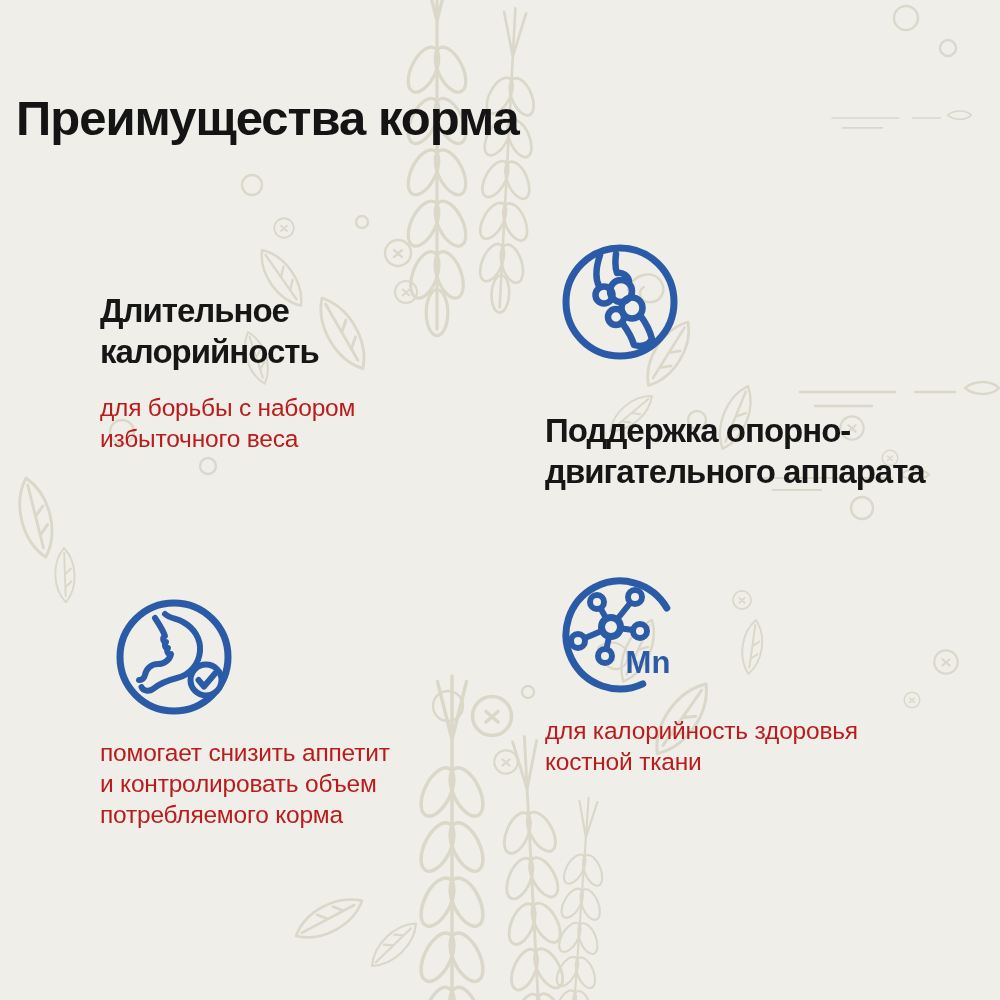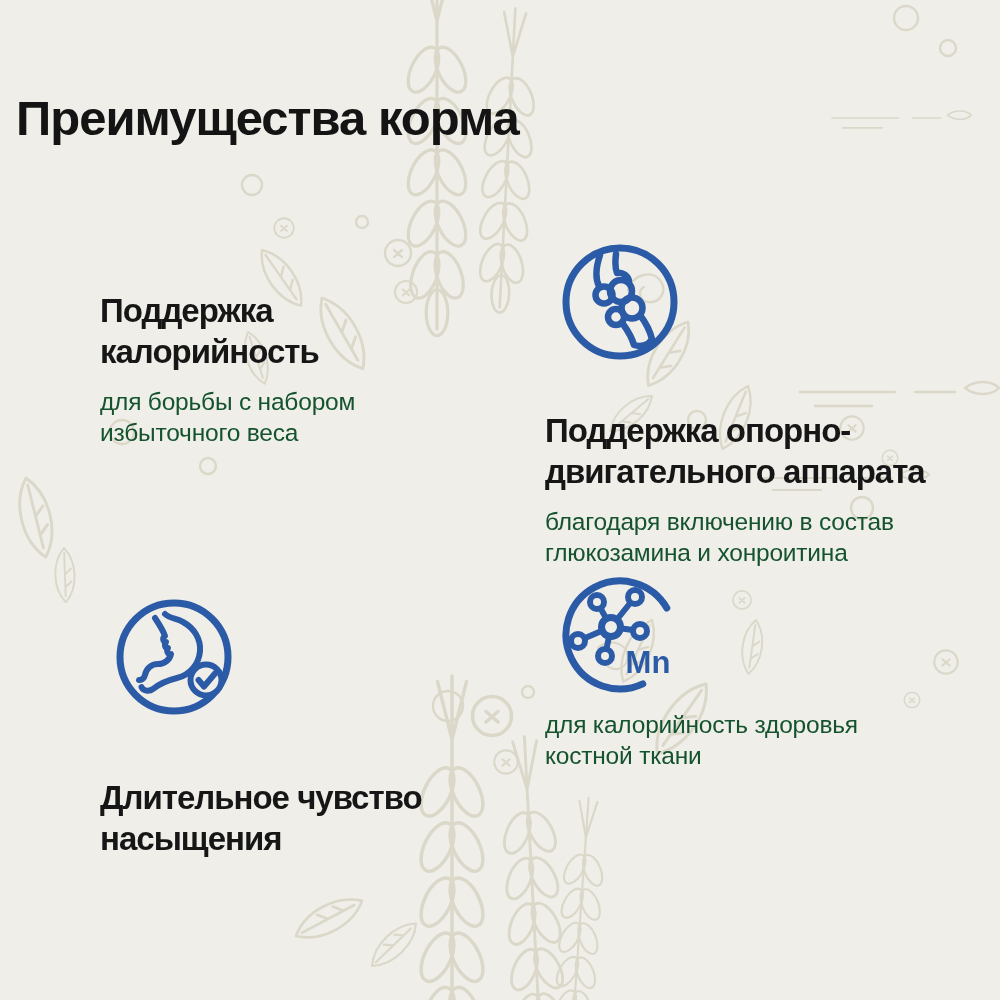--- a/index.html
+++ b/index.html
@@ -22,22 +22,22 @@
   .f4{left:545px;top:575px;width:450px;}
   .icon-wrap{margin-left:14px;width:120px;height:120px;}
   .f2 .icon-wrap,.f4 .icon-wrap{margin-left:15px;}
   .icon-wrap svg{display:block;width:120px;height:120px;}
   .feature h2{
     margin:48px 0 0;font-size:33px;line-height:41px;font-weight:700;
     color:#161616;letter-spacing:-1px;white-space:pre-line;
   }
   .f3 h2,.f4 h2{margin-top:60px;}
   .feature p{
-    margin:14px 0 0;font-size:24.5px;line-height:31px;font-weight:400;
-    color:#14532d;letter-spacing:-0.2px;white-space:pre-line;
+    margin:20px 0 0;font-size:24.5px;line-height:31px;font-weight:400;
+    color:#b91c1c;letter-spacing:-0.2px;white-space:pre-line;
   }
   .ic{stroke:#2b5aa6;fill:none;stroke-linecap:round;stroke-linejoin:round;}
   .ic-fill{fill:#2b5aa6;stroke:none;}
   .knock{fill:#efeee9;}
   .wm{stroke:#dbd8c9;fill:none;stroke-width:2.4;stroke-linecap:round;stroke-linejoin:round;}
 </style>
 </head>
 <body>
 
 <div class="canvas">
@@ -127,21 +127,21 @@
 
       <circle cx="906" cy="18" r="12"></circle>
       <circle cx="948" cy="48" r="8"></circle>
       <use href="#wm-flow" transform="translate(832,118) scale(0.7)"></use>
     </g>
   </svg>
 
   <h1 class="title">Преимущества корма</h1>
 
   <section class="feature f1">
-    <h2>Поддержка
+    <h2>Длительное
 калорийность</h2>
     <p>для борьбы с набором
 избыточного веса</p>
   </section>
 
   <section class="feature f2">
     <div class="icon-wrap">
       <svg viewBox="0 0 120 120">
         <circle class="ic" cx="60" cy="60" r="54" stroke-width="7"></circle>
         <g class="ic" stroke-width="6.5">
@@ -150,38 +150,37 @@
           <circle cx="44" cy="53" r="8.5"></circle>
           <circle cx="61" cy="49" r="11"></circle>
           <circle cx="72" cy="66" r="10.5"></circle>
           <circle cx="56" cy="75" r="8"></circle>
           <path d="M80,73 C86,81 90,89 92,97 C88,104 80,105 74,103 C72,96 68,89 63,82"></path>
         </g>
       </svg>
     </div>
     <h2>Поддержка опорно-
 двигательного аппарата</h2>
-    <p>благодаря включению в состав
-глюкозамина и хонроитина</p>
   </section>
 
   <section class="feature f3">
     <div class="icon-wrap">
       <svg viewBox="0 0 120 120">
         <circle class="ic" cx="60" cy="60" r="54" stroke-width="7"></circle>
         <g class="ic" stroke-width="6">
           <path d="M51,17 C56,22 63,21 69,25 C80,31 87,42 86,54 C85,67 76,78 63,81 C53,83.5 45,87 39,92 C35,95 29,94 27.5,90"></path>
           <path d="M41,21 C45,27 49,33 51,39 C48,41 49,45 52,45 C50,48 51,52 54,51 C52,54 54,58 57,57 C56,63 50,67 44,67 C37,67 32,72 31,78 C30.2,81 28,83.5 25,83"></path>
         </g>
         <circle class="ic knock" cx="92" cy="83" r="15.5" stroke-width="6"></circle>
         <path class="ic" d="M84.5,83 L90,89.5 L101,76.5" stroke-width="6"></path>
       </svg>
     </div>
-    <h2>Длительное чувство
-насыщения</h2>
+    <p>помогает снизить аппетит
+и контролировать объем
+потребляемого корма</p>
   </section>
 
   <section class="feature f4">
     <div class="icon-wrap">
       <svg viewBox="0 0 120 120">
         <path class="ic" d="M106.8,33 A54,54 0 1 0 82.8,108.9" stroke-width="7"></path>
         <g class="ic" stroke-width="6">
           <path d="M51,52 L37,27 M51,52 L75,22 M51,52 L80,56 M51,52 L18,66 M51,52 L45,81"></path>
           <circle class="knock" cx="37" cy="27" r="7"></circle>
           <circle class="knock" cx="75" cy="22" r="7"></circle>

